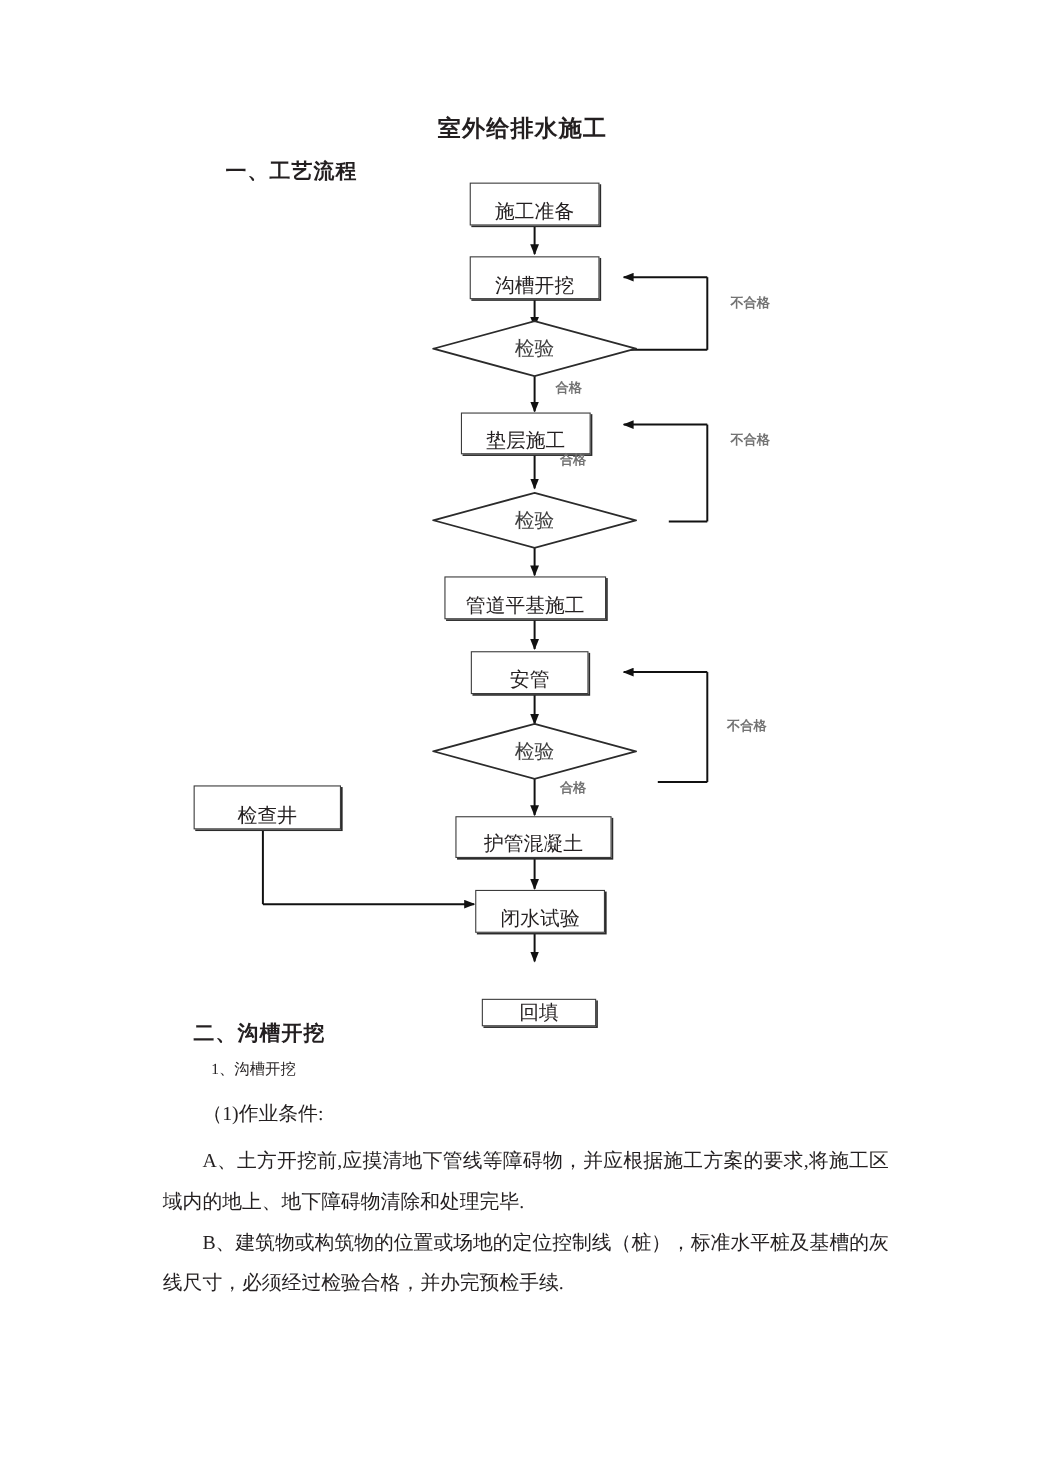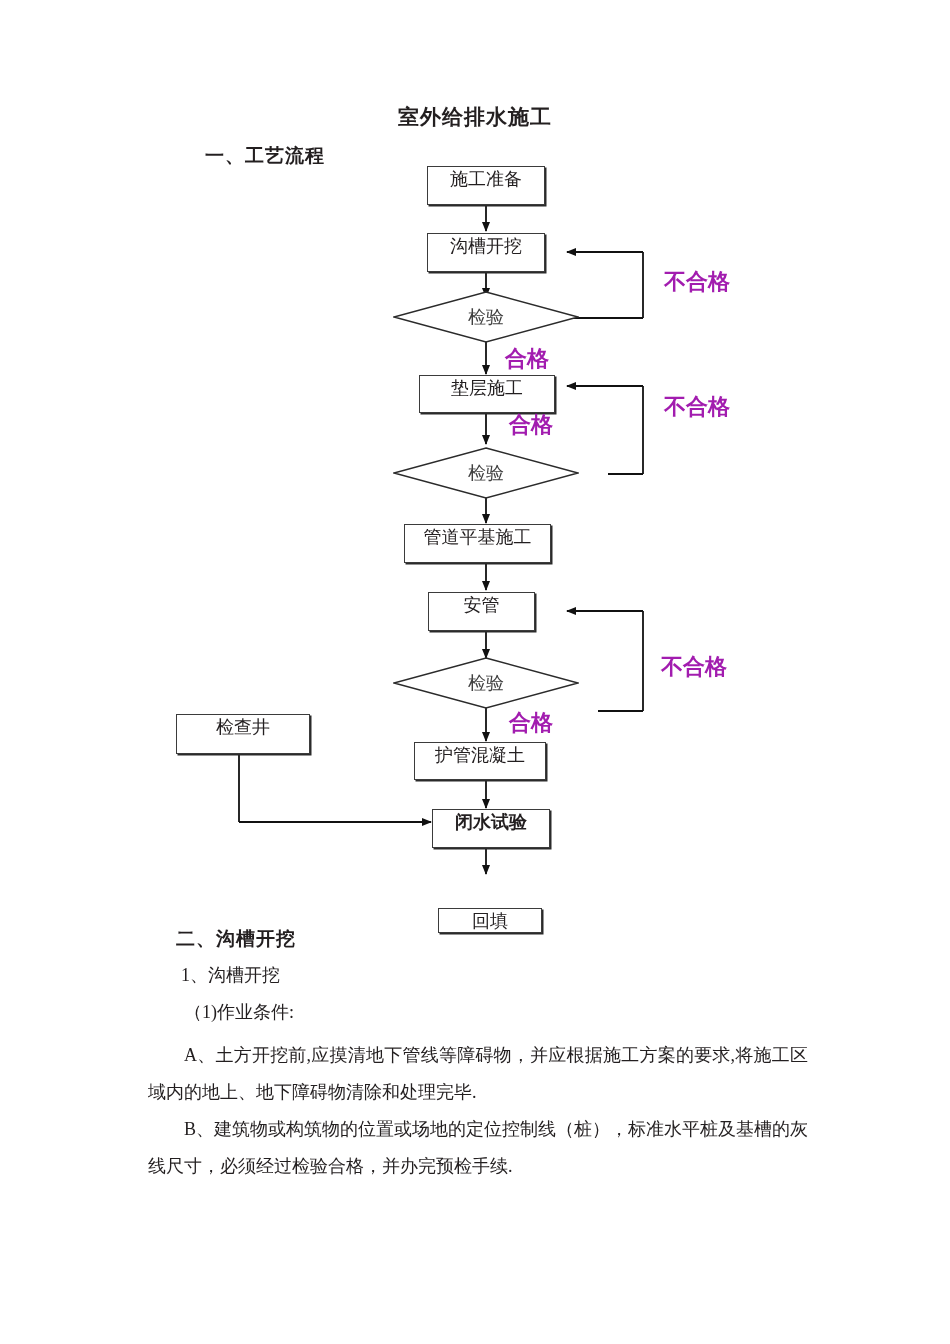--- a/index.html
+++ b/index.html
@@ -51,23 +51,23 @@
     left: 176px;
     top: 926px;
     font-size: 19px;
     font-weight: bold;
     letter-spacing: 1px;
     font-family: Liberation Serif, serif;
   }
 
   .line-num {
     position: absolute;
-    left: 181px;
+    left: 192px;
     top: 963px;
-    font-size: 18px;
+    font-size: 14px;
   }
 
   .line-cond {
     position: absolute;
     left: 184px;
     top: 1000px;
     font-size: 18px;
   }
 
   .para {
@@ -85,21 +85,21 @@
 
   
   .fc { position: absolute; left: 0; top: 0; width: 950px; height: 1344px; }
 
   .node {
     position: absolute;
     box-sizing: border-box;
     border: 1px solid #3b3b3b;
     background: #ffffff;
     display: flex;
-    align-items: flex-start;
+    align-items: flex-end;
     justify-content: center;
     font-size: 18px;
     color: #231f20;
     
     box-shadow: 1.5px 1.5px 0 0 #2b2b2b;
   }
 
   .diamond-wrap {
     position: absolute;
     display: flex;
@@ -112,24 +112,24 @@
     position: absolute;
     left: 0; top: 0;
   }
   .diamond-wrap .dlabel {
     position: relative;
     z-index: 2;
   }
 
   .edge-label {
     position: absolute;
-    font-size: 22px;
+    font-size: 12px;
     font-weight: bold;
     font-family: Liberation Mono, monospace;
-    color: #a21caf;
+    color: #737373;
     white-space: nowrap;
   }
 </style>
 </head>
 <body>
 
 <div class="page">
 
   <div class="doc-title">室外给排水施工</div>
 
@@ -188,21 +188,21 @@
     <span>沟槽开挖</span>
   </div>
 
   <div class="diamond-wrap" style="left:393px; top:291px; width:186px; height:52px;">
     <svg width="186" height="52" viewBox="0 0 186 52" xmlns="http://www.w3.org/2000/svg">
       <polygon points="93,1 185,26 93,51 1,26" fill="#ffffff" stroke="#2b2b2b" stroke-width="1.6"></polygon>
     </svg>
     <span class="dlabel">检验</span>
   </div>
 
-  <div class="node" style="left:419px; top:375px; width:136px; height:38px;">
+  <div class="node" style="left:419px; top:375px; width:118px; height:38px;">
     <span>垫层施工</span>
   </div>
 
   <div class="diamond-wrap" style="left:393px; top:447px; width:186px; height:52px;">
     <svg width="186" height="52" viewBox="0 0 186 52" xmlns="http://www.w3.org/2000/svg">
       <polygon points="93,1 185,26 93,51 1,26" fill="#ffffff" stroke="#2b2b2b" stroke-width="1.6"></polygon>
     </svg>
     <span class="dlabel">检验</span>
   </div>
 
@@ -218,25 +218,25 @@
     <svg width="186" height="52" viewBox="0 0 186 52" xmlns="http://www.w3.org/2000/svg">
       <polygon points="93,1 185,26 93,51 1,26" fill="#ffffff" stroke="#2b2b2b" stroke-width="1.6"></polygon>
     </svg>
     <span class="dlabel">检验</span>
   </div>
 
   <div class="node" style="left:176px; top:714px; width:134px; height:40px;">
     <span>检查井</span>
   </div>
 
-  <div class="node" style="left:414px; top:742px; width:132px; height:38px;">
+  <div class="node" style="left:414px; top:742px; width:142px; height:38px;">
     <span>护管混凝土</span>
   </div>
 
-  <div class="node" style="left:432px; top:809px; width:118px; height:39px;font-weight:bold;">
+  <div class="node" style="left:432px; top:809px; width:118px; height:39px;">
     <span>闭水试验</span>
   </div>
 
   <div class="node" style="left:438px; top:908px; width:104px; height:25px;">
     <span>回填</span>
   </div>
 
   <div class="edge-label" style="left:664px; top:267px;">不合格</div>
   <div class="edge-label" style="left:505px; top:344px;">合格</div>
 

